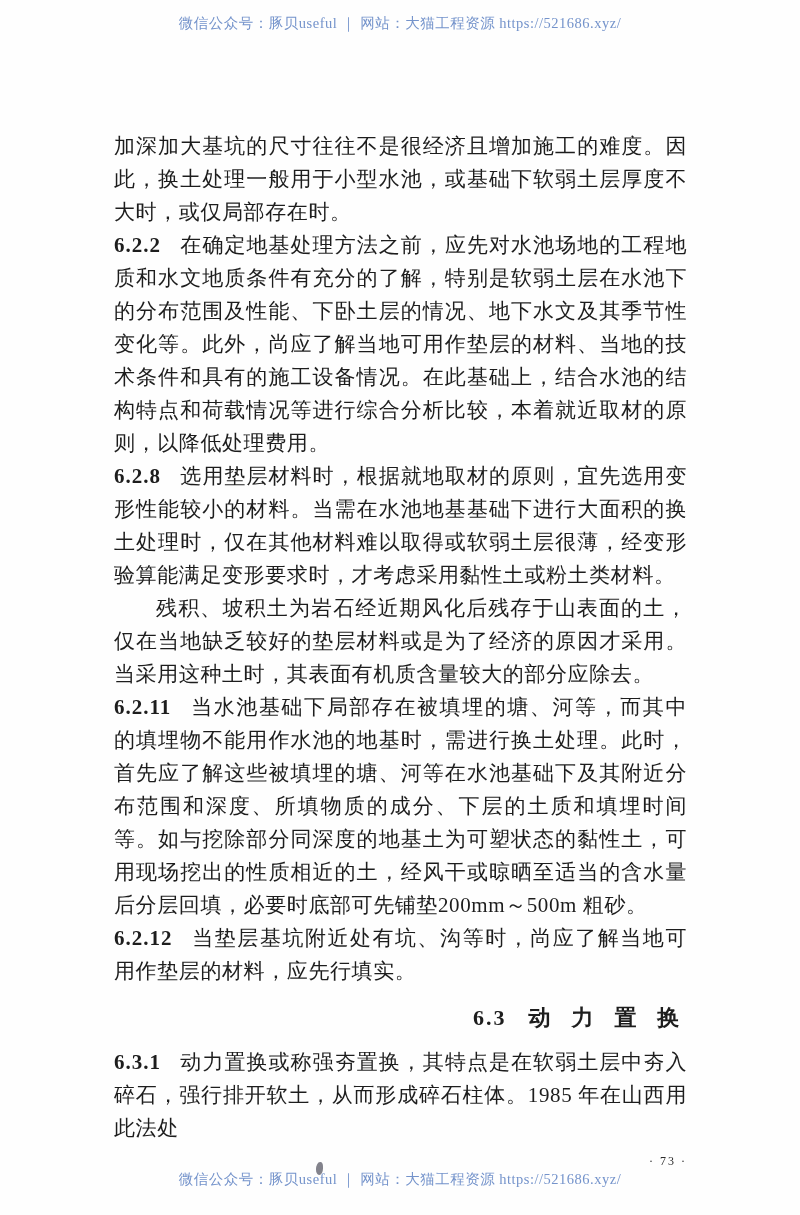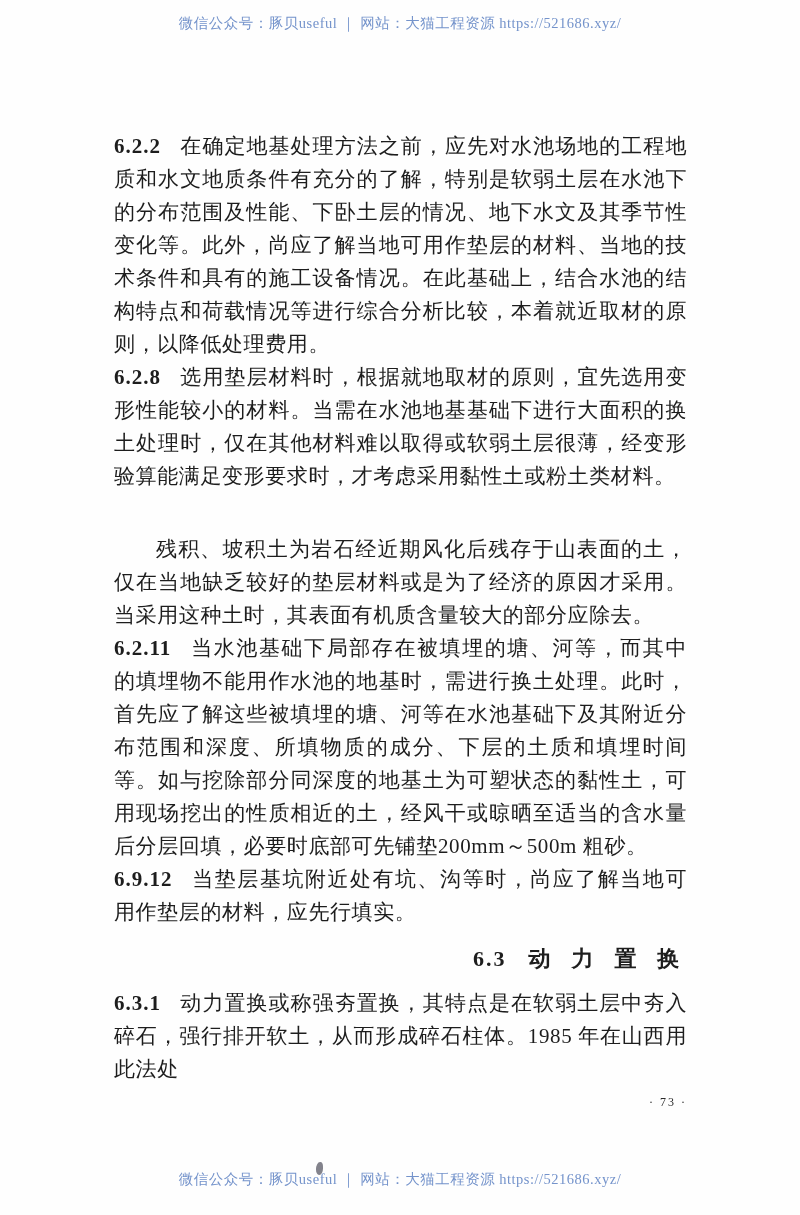--- a/index.html
+++ b/index.html
@@ -38,21 +38,20 @@
     line-height: 33px;
     letter-spacing: 0.6px;
     text-align: justify;
   }
   .para {
     margin: 0;
     padding: 0;
   }
   .para.indent {
     text-indent: 2em;
-    margin-top: 40px;
   }
   .clause {
     font-weight: bold;
     padding-right: 0.9em;
     letter-spacing: 1px;
     margin-top: 20px;
   }
   .heading {
     margin: 13px 0 12px 0;
     padding: 0;
@@ -89,30 +88,31 @@
 </style>
 </head>
 <body>
 
 <div class="page">
 
   <div class="watermark top">微信公众号：豚贝useful ｜ 网站：大猫工程资源 https://521686.xyz/</div>
 
   <div class="content">
 
+    <p class="para"><span>加深加大基坑的尺寸往往不是很经济且增加施工的难度。因此，换土处理一般用于小型水池，或基础下软弱土层厚度不大时，或仅局部存在时。</span></p>
 
     <p class="para"><b class="clause">6.2.2</b><span>在确定地基处理方法之前，应先对水池场地的工程地质和水文地质条件有充分的了解，特别是软弱土层在水池下的分布范围及性能、下卧土层的情况、地下水文及其季节性变化等。此外，尚应了解当地可用作垫层的材料、当地的技术条件和具有的施工设备情况。在此基础上，结合水池的结构特点和荷载情况等进行综合分析比较，本着就近取材的原则，以降低处理费用。</span></p>
 
     <p class="para"><b class="clause">6.2.8</b><span>选用垫层材料时，根据就地取材的原则，宜先选用变形性能较小的材料。当需在水池地基基础下进行大面积的换土处理时，仅在其他材料难以取得或软弱土层很薄，经变形验算能满足变形要求时，才考虑采用黏性土或粉土类材料。</span></p>
 
     <p class="para indent"><span>残积、坡积土为岩石经近期风化后残存于山表面的土，仅在当地缺乏较好的垫层材料或是为了经济的原因才采用。当采用这种土时，其表面有机质含量较大的部分应除去。</span></p>
 
     <p class="para"><b class="clause">6.2.11</b><span>当水池基础下局部存在被填埋的塘、河等，而其中的填埋物不能用作水池的地基时，需进行换土处理。此时，首先应了解这些被填埋的塘、河等在水池基础下及其附近分布范围和深度、所填物质的成分、下层的土质和填埋时间等。如与挖除部分同深度的地基土为可塑状态的黏性土，可用现场挖出的性质相近的土，经风干或晾晒至适当的含水量后分层回填，必要时底部可先铺垫200mm～500m 粗砂。</span></p>
 
-    <p class="para"><b class="clause">6.9.12</b><span>当垫层基坑附近处有坑、沟等时，尚应了解当地可用作垫层的材料，应先行填实。</span></p>
+    <p class="para"><b class="clause">6.2.12</b><span>当垫层基坑附近处有坑、沟等时，尚应了解当地可用作垫层的材料，应先行填实。</span></p>
 
     <h2 class="heading"><span class="h-num">6.3</span><span class="h-title">动 力 置 换</span></h2>
 
     <p class="para"><b class="clause">6.3.1</b><span>动力置换或称强夯置换，其特点是在软弱土层中夯入碎石，强行排开软土，从而形成碎石柱体。1985 年在山西用此法处</span></p>
 
     <div class="pagenum">· 73 ·</div>
 
   </div>
 
   <span class="smudge"></span>

